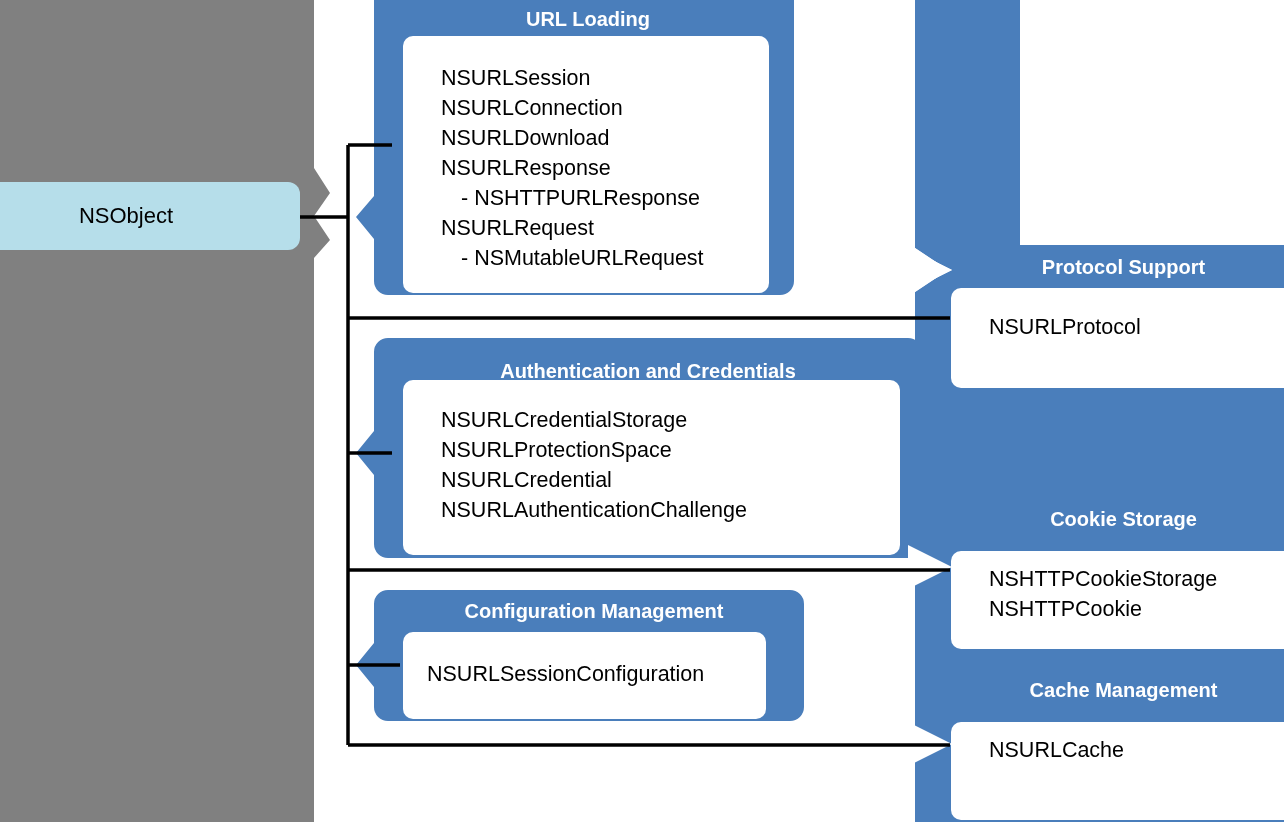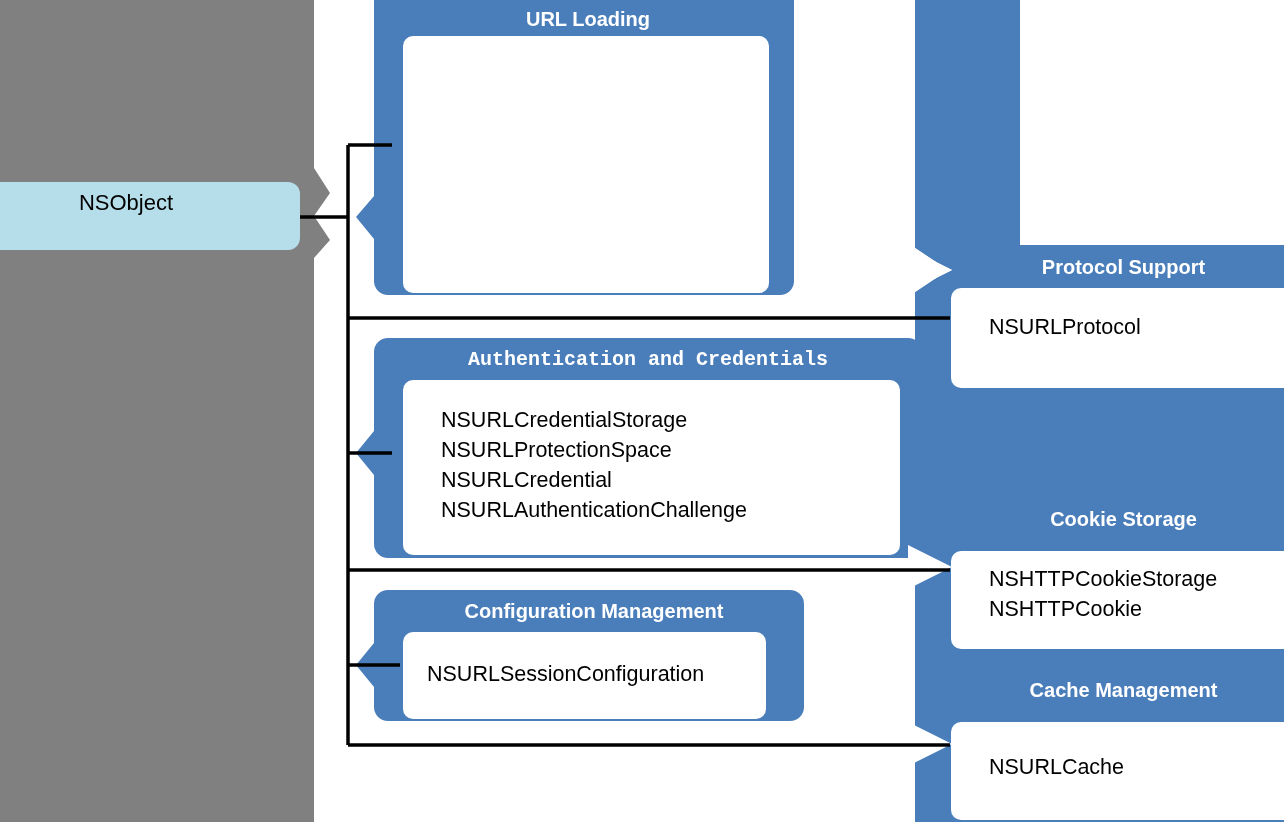--- a/index.html
+++ b/index.html
@@ -16,21 +16,21 @@
     text-align:center;white-space:nowrap;letter-spacing:0px;
   }
   .grp-body{
     position:absolute;color:#000000;font-size:21.5px;line-height:30px;
     white-space:nowrap;
   }
   .grp-body .ln{display:block;}
   .grp-body .ln.sub{padding-left:20px;}
 
   .nsobject-label{
-    position:absolute;left:0px;top:190px;width:252px;
+    position:absolute;left:0px;top:203px;width:252px;
     text-align:center;font-size:22px;color:#000000;
   }
 </style>
 </head>
 <body>
 
 <div id="stage">
 
   <svg class="layer" viewBox="0 0 1284 822">
 
@@ -95,22 +95,31 @@
 
       <path d="M348,745 H950"></path>
     </g>
   </svg>
 
   <div class="txtlayer">
 
     <div class="nsobject-label">NSObject</div>
 
     <div class="grp-title" style="left:378px;top:8px;width:420px;">URL Loading</div>
+    <div class="grp-body" style="left:441px;top:63px;">
+      <span class="ln">NSURLSession</span>
+      <span class="ln">NSURLConnection</span>
+      <span class="ln">NSURLDownload</span>
+      <span class="ln">NSURLResponse</span>
+      <span class="ln sub">- NSHTTPURLResponse</span>
+      <span class="ln">NSURLRequest</span>
+      <span class="ln sub">- NSMutableURLRequest</span>
+    </div>
 
-    <div class="grp-title" style="left:374px;top:348px;width:548px;font-family:Liberation Mono, monospace;">Authentication and Credentials</div>
+    <div class="grp-title" style="left:374px;top:360px;width:548px;">Authentication and Credentials</div>
     <div class="grp-body" style="left:441px;top:405px;">
       <span class="ln">NSURLCredentialStorage</span>
       <span class="ln">NSURLProtectionSpace</span>
       <span class="ln">NSURLCredential</span>
       <span class="ln">NSURLAuthenticationChallenge</span>
     </div>
 
     <div class="grp-title" style="left:374px;top:600px;width:440px;">Configuration Management</div>
     <div class="grp-body" style="left:427px;top:659px;text-align:right;">
       <span class="ln">NSURLSessionConfiguration</span>
@@ -121,18 +130,18 @@
       <span class="ln">NSURLProtocol</span>
     </div>
 
     <div class="grp-title" style="left:951px;top:508px;width:345px;">Cookie Storage</div>
     <div class="grp-body" style="left:989px;top:564px;">
       <span class="ln">NSHTTPCookieStorage</span>
       <span class="ln">NSHTTPCookie</span>
     </div>
 
     <div class="grp-title" style="left:951px;top:679px;width:345px;">Cache Management</div>
-    <div class="grp-body" style="left:989px;top:752px;">
+    <div class="grp-body" style="left:989px;top:735px;">
       <span class="ln">NSURLCache</span>
     </div>
 
   </div>
 </div>
 
 </body></html>

